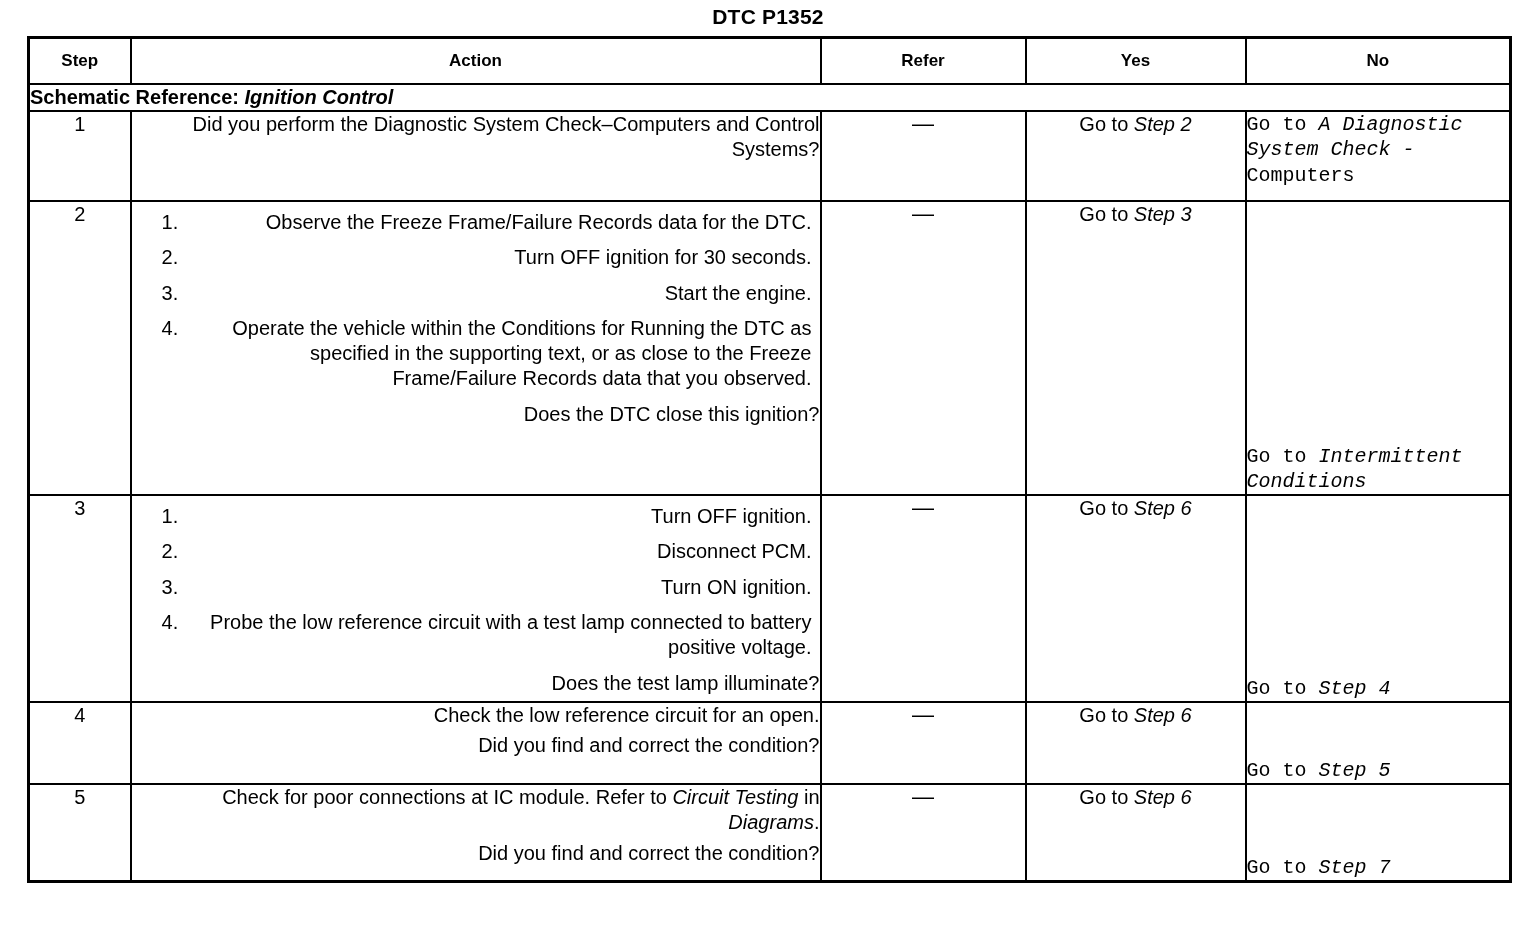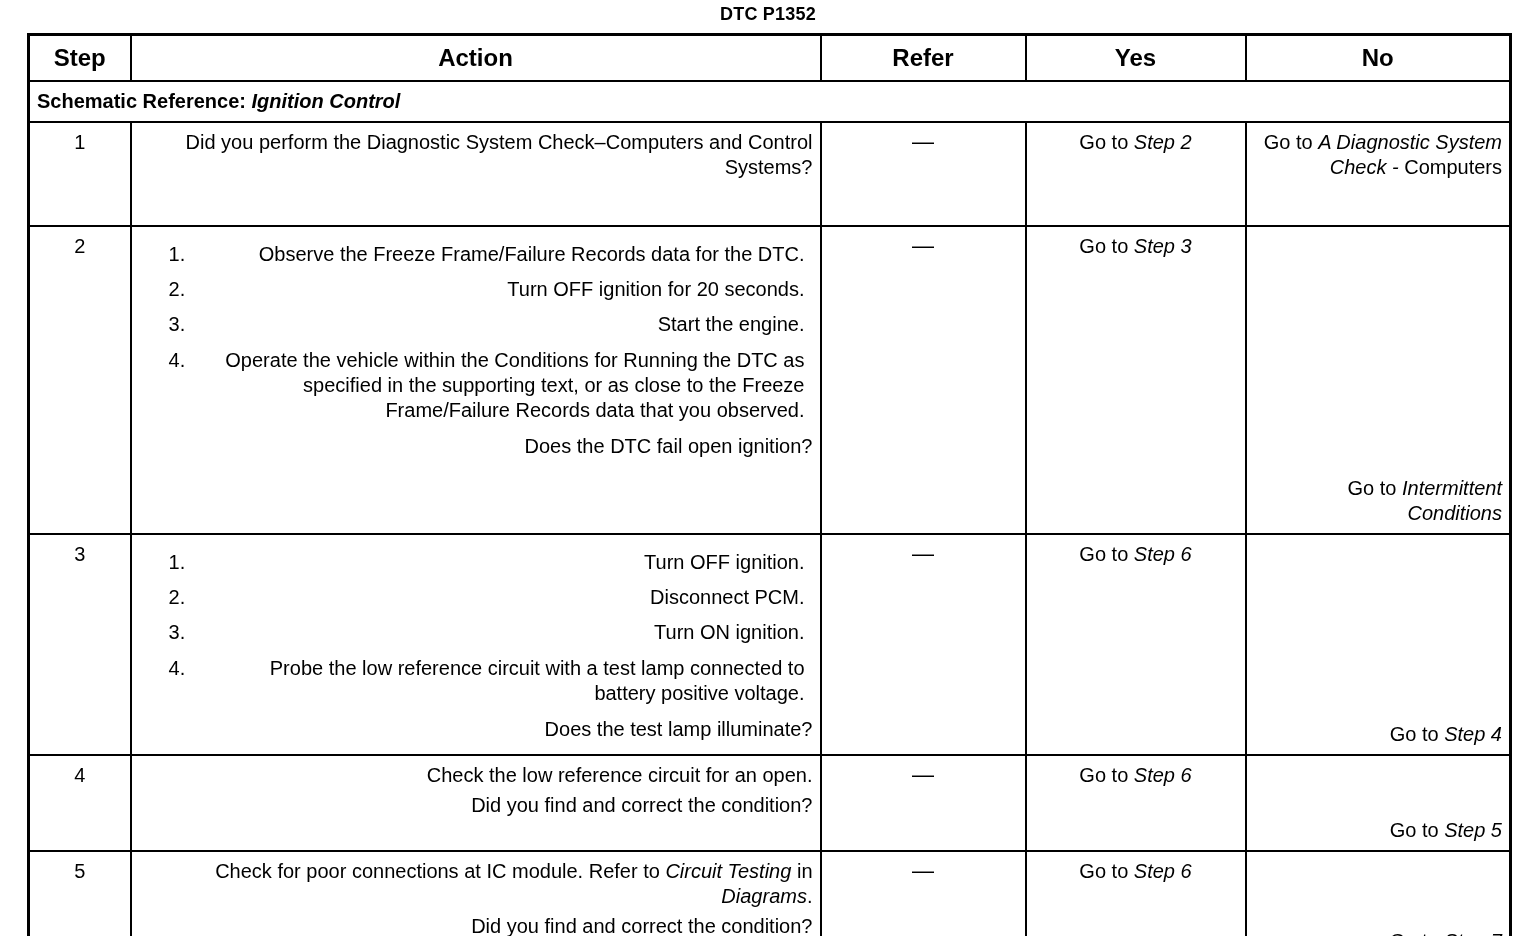--- a/index.html
+++ b/index.html
@@ -17,55 +17,55 @@
   }
   .page {
     position: relative;
     width: 1536px;
     height: 936px;
     box-sizing: border-box;
   }
 
   .doc-title {
     text-align: center;
-    font-size: 18px;
+    font-size: 21px;
     font-weight: bold;
     letter-spacing: 0.2px;
     padding-top: 5px;
     padding-bottom: 8px;
     line-height: 1.1;
   }
 
   table.dtc {
     border-collapse: collapse;
     table-layout: fixed;
     width: 1482px;
     margin-left: 27px;
     border: 3px solid #000;
   }
   table.dtc td, table.dtc th {
     border: 2px solid #000;
-    padding: 7px;
+    padding: 0;
     vertical-align: top;
     font-size: 20px;
     line-height: 1.26;
   }
 
   
   col.c-step   { width: 102px; }
   col.c-action { width: 690px; }
   col.c-values { width: 205px; }
   col.c-yes    { width: 220px; }
   col.c-no     { width: 265px; }
 
   
   tr.head th {
     text-align: center;
     font-weight: bold;
-    font-size: 24px;
+    font-size: 17px;
     height: 38px;
     vertical-align: middle;
     padding: 3px 4px;
   }
 
   
   td.schematic {
     padding: 8px 0 9px 28px;
     font-size: 21px;
     font-weight: bold;
@@ -131,22 +131,23 @@
   }
 
   
   td.yes {
     text-align: center;
     vertical-align: bottom;
     padding: 4px 6px 9px 6px;
     margin-left: 24px;
   }
   td.no {
-    text-align: right;
+    text-align: left;
     padding: 6px 8px 9px 8px;
+    font-family: Liberation Mono, monospace;
   }
   td.no.align-top { vertical-align: top; }
   td.no.align-bottom { vertical-align: bottom; margin-left: 10px; }
 
   .it { font-style: italic; }
 
   
   tr.r1 td { height: 88px; }
   tr.r2 td { height: 292px; }
   tr.r3 td { height: 205px; }
@@ -201,25 +202,25 @@
         <td class="no align-top">
           <span>Go to </span><span class="it">A Diagnostic System Check -</span><span> Computers</span>
         </td>
       </tr>
 
       <tr class="r2">
         <td class="stepnum">2</td>
         <td class="action">
           <ol class="steps">
             <li>Observe the Freeze Frame/Failure Records data for the DTC.</li>
-            <li>Turn OFF ignition for 20 seconds.</li>
+            <li>Turn OFF ignition for 30 seconds.</li>
             <li>Start the engine.</li>
             <li>Operate the vehicle within the Conditions for Running the DTC as specified in the supporting text, or as close to the Freeze Frame/Failure Records data that you observed.</li>
           </ol>
-          <p class="tail">Does the DTC fail open ignition?</p>
+          <p class="tail">Does the DTC close this ignition?</p>
         </td>
         <td class="values">
           <span class="dash">—</span>
         </td>
         <td class="yes">
           <span>Go to </span><span class="it">Step 3</span>
         </td>
         <td class="no align-bottom">
           <span>Go to </span><span class="it">Intermittent Conditions</span>
         </td>

